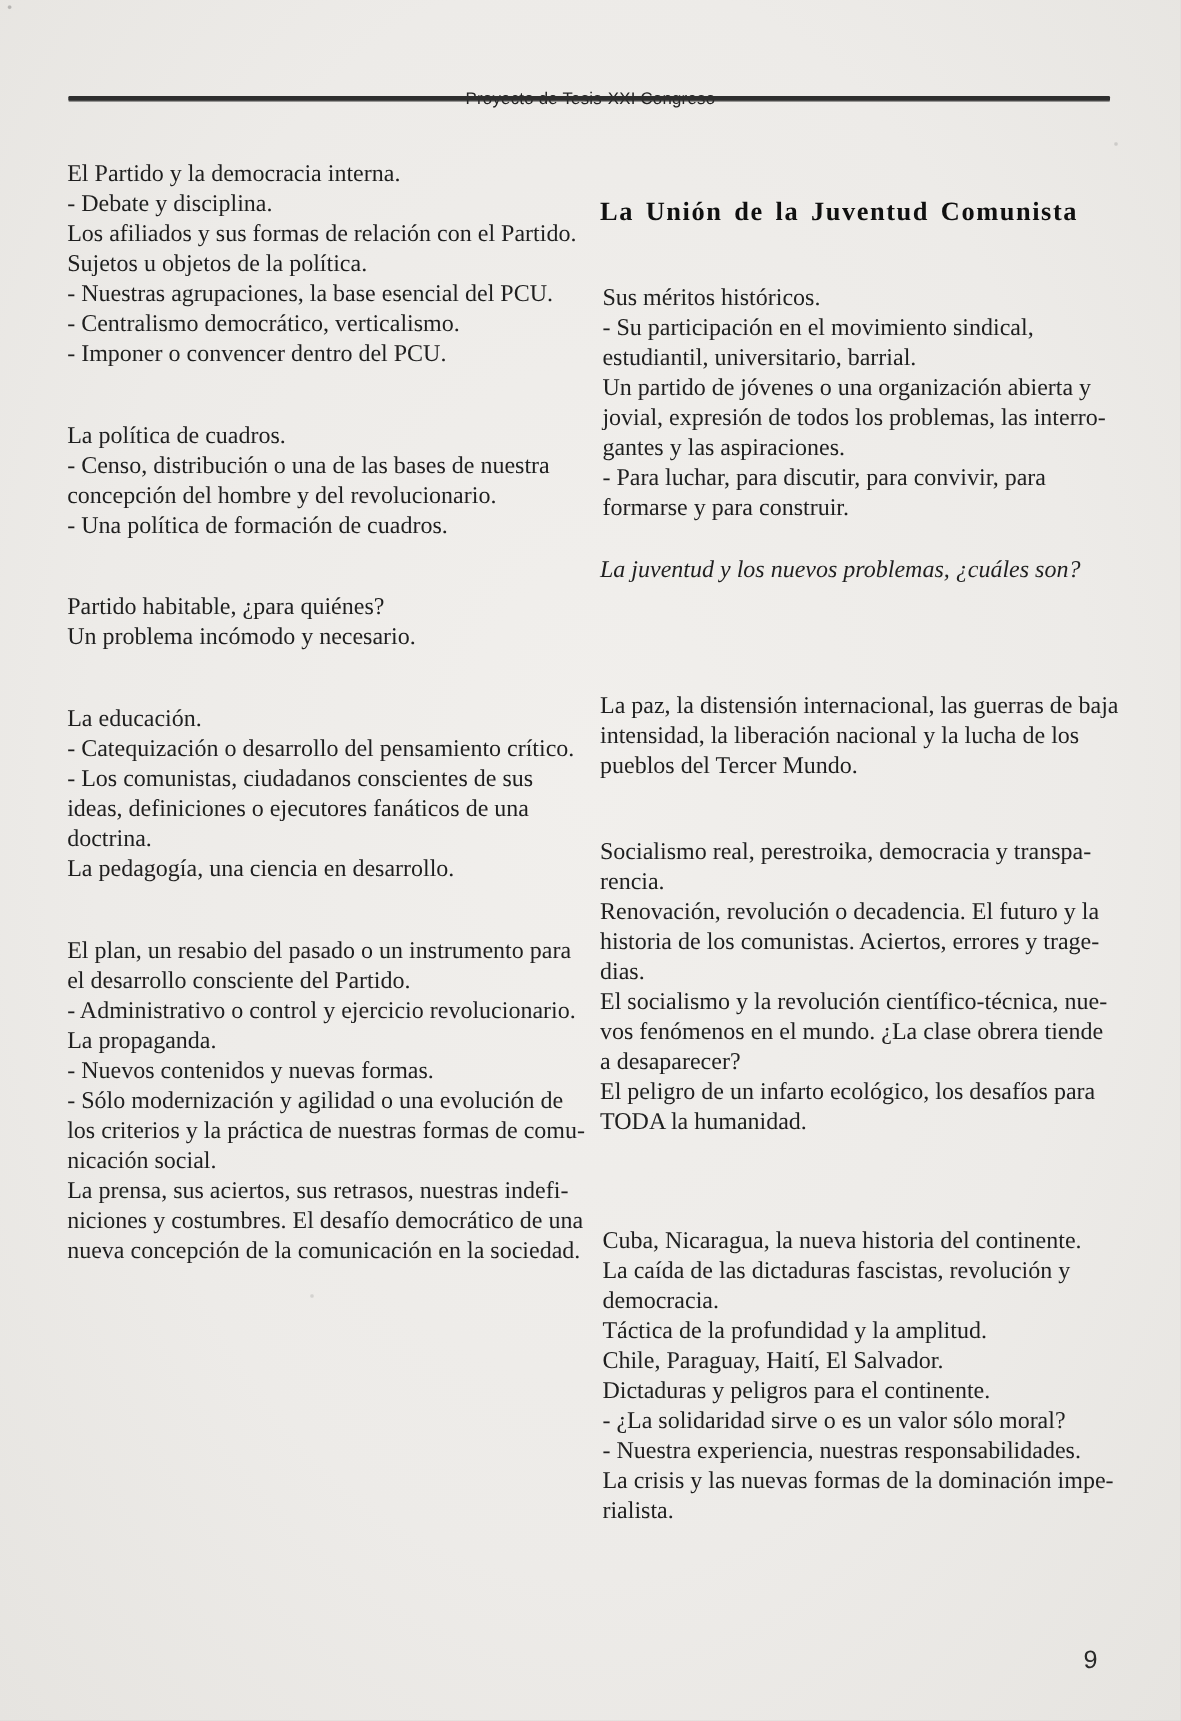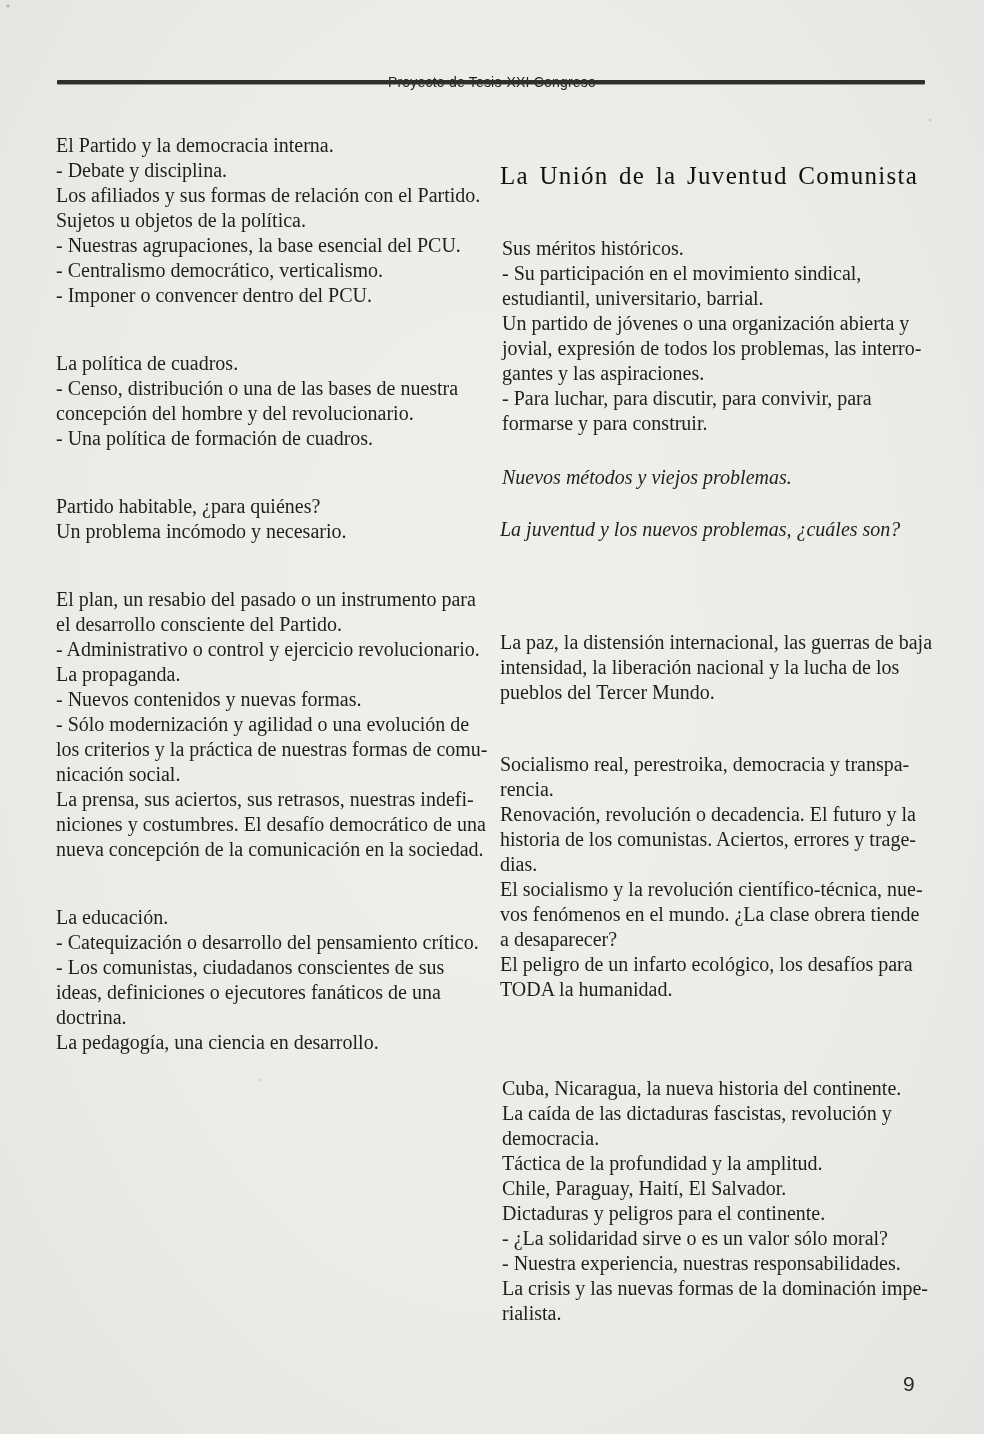--- a/index.html
+++ b/index.html
@@ -57,22 +57,22 @@
   .col-left  { left: 56px;  top: 108px; width: 432px; }
   .col-right { left: 500px; top: 138px; width: 436px; }
 
   .blk        { margin: 0 0 18px; }
   .blk-tight  { margin: 2px; }
   .blk-gap38  { margin: 0 0 38px; font-style: italic; }
   .blk-gap22  { margin: 0 0 22px; font-family: Liberation Serif, serif; }
   .italic     { font-style: italic; }
 
   .rc-heading {
-    font-weight: normal;
-    font-size: 25px;
+    font-weight: bold;
+    font-size: 22px;
     line-height: 26px;
     letter-spacing: 1.3px;
     word-spacing: 3px;
     color: #101010;
     margin: 0 0 20px;
   }
   .rc-heading.two-line {
     line-height: 33px;
     margin: 0 0 8px;
   }
@@ -101,50 +101,49 @@
 Sujetos u objetos de la política.
 - Nuestras agrupaciones, la base esencial del PCU.
 - Centralismo democrático, verticalismo.
 - Imponer o convencer dentro del PCU.</div>
     <div class="blk">La política de cuadros.
 - Censo, distribución o una de las bases de nuestra
 concepción del hombre y del revolucionario.
 - Una política de formación de cuadros.</div>
     <div class="blk">Partido habitable, ¿para quiénes?
 Un problema incómodo y necesario.</div>
+    <div class="blk">La educación.
+- Catequización o desarrollo del pensamiento crítico.
+- Los comunistas, ciudadanos conscientes de sus
+ideas, definiciones o ejecutores fanáticos de una
+doctrina.
+La pedagogía, una ciencia en desarrollo.</div>
     <div class="blk">El plan, un resabio del pasado o un instrumento para
 el desarrollo consciente del Partido.
 - Administrativo o control y ejercicio revolucionario.
 La propaganda.
 - Nuevos contenidos y nuevas formas.
 - Sólo modernización y agilidad o una evolución de
 los criterios y la práctica de nuestras formas de comu-
 nicación social.
 La prensa, sus aciertos, sus retrasos, nuestras indefi-
 niciones y costumbres. El desafío democrático de una
 nueva concepción de la comunicación en la sociedad.</div>
-    <div class="blk">La educación.
-- Catequización o desarrollo del pensamiento crítico.
-- Los comunistas, ciudadanos conscientes de sus
-ideas, definiciones o ejecutores fanáticos de una
-doctrina.
-La pedagogía, una ciencia en desarrollo.</div>
   </div>
 
   <div class="col col-right">
     <div class="rc-heading">La Unión de la Juventud Comunista</div>
     <div class="blk-tight">Sus méritos históricos.
 - Su participación en el movimiento sindical,
 estudiantil, universitario, barrial.
 Un partido de jóvenes o una organización abierta y
 jovial, expresión de todos los problemas, las interro-
 gantes y las aspiraciones.
 - Para luchar, para discutir, para convivir, para
 formarse y para construir.</div>
-    <div class="blk-tight italic">Nuevos métodos y viejos problemas.</div>
     <div class="blk-gap38">La juventud y los nuevos problemas, ¿cuáles son?</div>
 
     <div class="blk-gap22">La paz, la distensión internacional, las guerras de baja
 intensidad, la liberación nacional y la lucha de los
 pueblos del Tercer Mundo.</div>
     <div class="blk-gap22">Socialismo real, perestroika, democracia y transpa-
 rencia.
 Renovación, revolución o decadencia. El futuro y la
 historia de los comunistas. Aciertos, errores y trage-
 dias.

